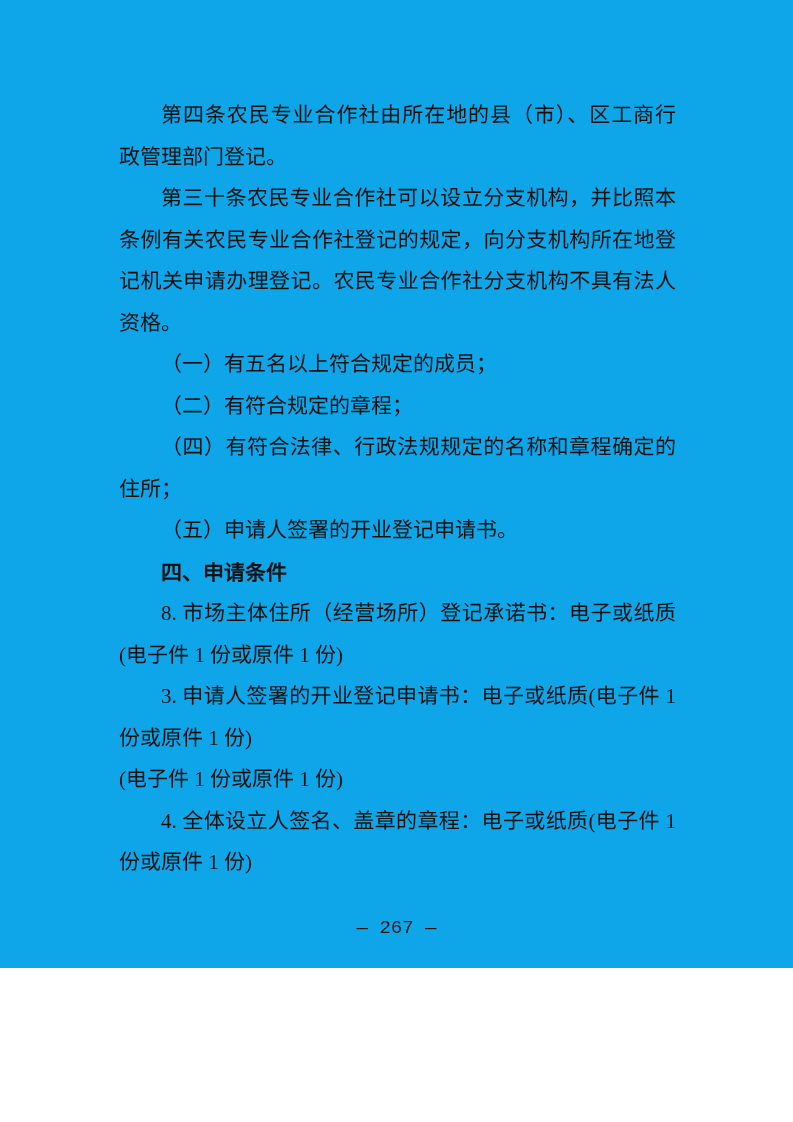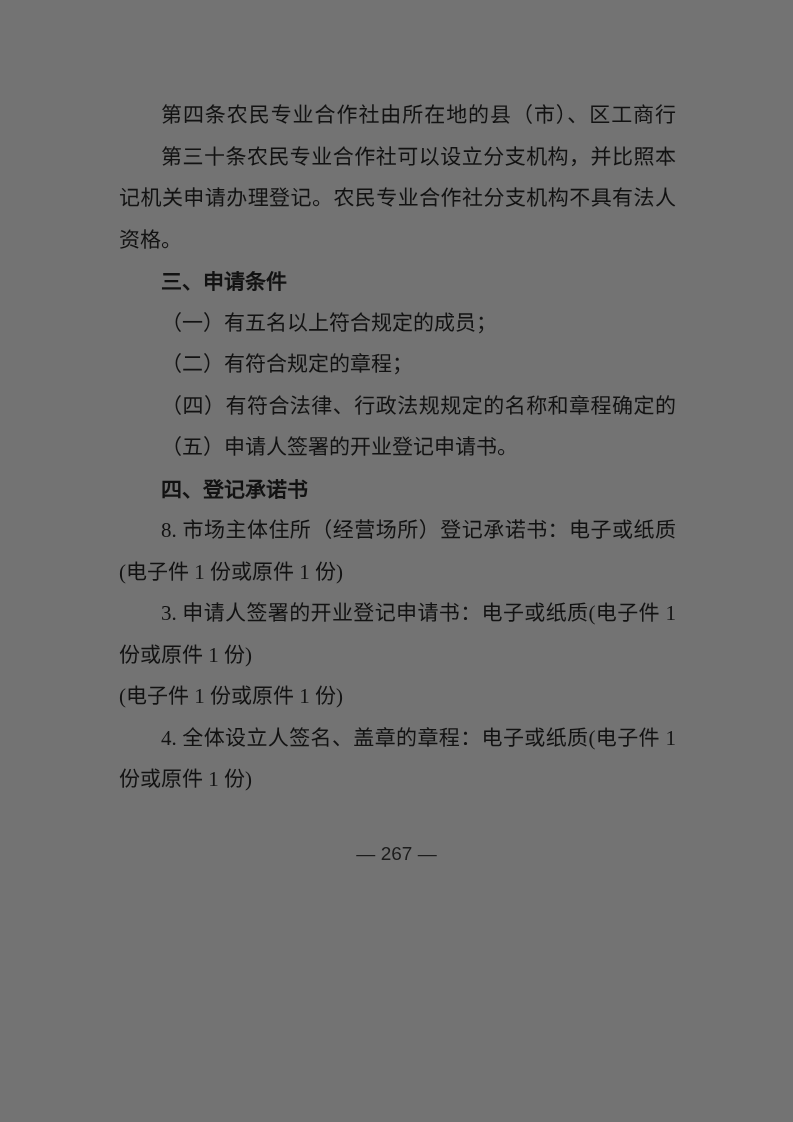--- a/index.html
+++ b/index.html
@@ -3,22 +3,22 @@
 <meta charset="utf-8">
 <style>
   html, body {
     margin: 0;
     padding: 0;
     background: #ffffff;
   }
   .page {
     position: relative;
     width: 793px;
-    height: 1122px;
-    background: #737373;
+    height: 968px;
+    background: #0ea5e9;
     overflow: hidden;
     font-family: "Liberation Serif", "DejaVu Serif", serif;
     color: #121212;
   }
   .content {
     padding: 95px 117px 0 119px; 
   }
   .ln {
     font-size: 21px;
     line-height: 41.5px;
@@ -33,44 +33,46 @@
   
   .ind {
     text-indent: 2em;
   }
   
   .hd {
     font-family: "Liberation Sans", "DejaVu Sans", sans-serif;
     font-weight: 700;
   }
   .footer {
-    margin-top: 40px;
+    margin-top: 31px;
     text-align: center;
     font-size: 19px;
     line-height: 26px;
     color: #1c1c1c;
-    font-family: Liberation Sans, sans-serif;
+    font-family: Liberation Mono, monospace;
   }
   .footer span { display: inline; }
 </style>
 </head>
 <body>
 
 <div class="page">
   <div class="content">
     <div class="ln j ind">第四条农民专业合作社由所在地的县（市）、区工商行</div>
+    <div class="ln">政管理部门登记。</div>
     <div class="ln j ind">第三十条农民专业合作社可以设立分支机构，并比照本</div>
+    <div class="ln j">条例有关农民专业合作社登记的规定，向分支机构所在地登</div>
     <div class="ln j">记机关申请办理登记。农民专业合作社分支机构不具有法人</div>
     <div class="ln">资格。</div>
-    <div class="ln hd ind">三、申请条件</div>
     <div class="ln ind">（一）有五名以上符合规定的成员；</div>
     <div class="ln ind">（二）有符合规定的章程；</div>
     <div class="ln j ind">（四）有符合法律、行政法规规定的名称和章程确定的</div>
+    <div class="ln">住所；</div>
     <div class="ln ind">（五）申请人签署的开业登记申请书。</div>
-    <div class="ln hd ind">四、登记承诺书</div>
+    <div class="ln hd ind">四、申请条件</div>
     <div class="ln j ind">8. 市场主体住所（经营场所）登记承诺书：电子或纸质</div>
     <div class="ln">(电子件 1 份或原件 1 份)</div>
     <div class="ln j ind">3. 申请人签署的开业登记申请书：电子或纸质(电子件 1</div>
     <div class="ln">份或原件 1 份)</div>
     <div class="ln">(电子件 1 份或原件 1 份)</div>
     <div class="ln j ind">4. 全体设立人签名、盖章的章程：电子或纸质(电子件 1</div>
     <div class="ln">份或原件 1 份)</div>
   </div>
 
   <div class="footer">

